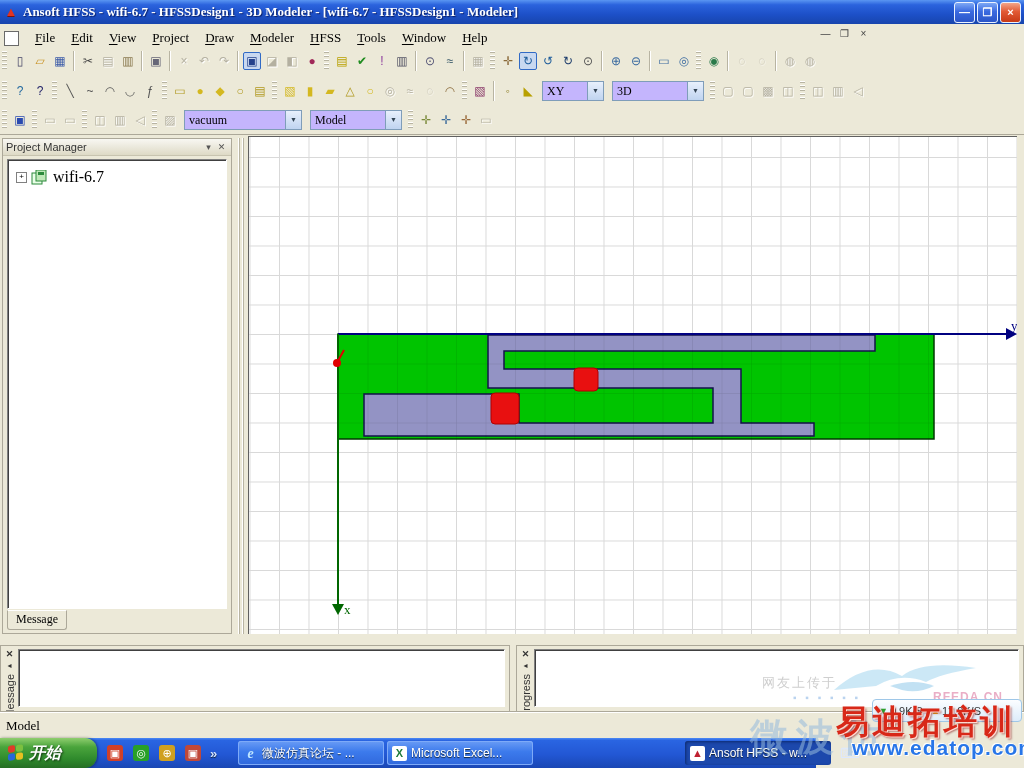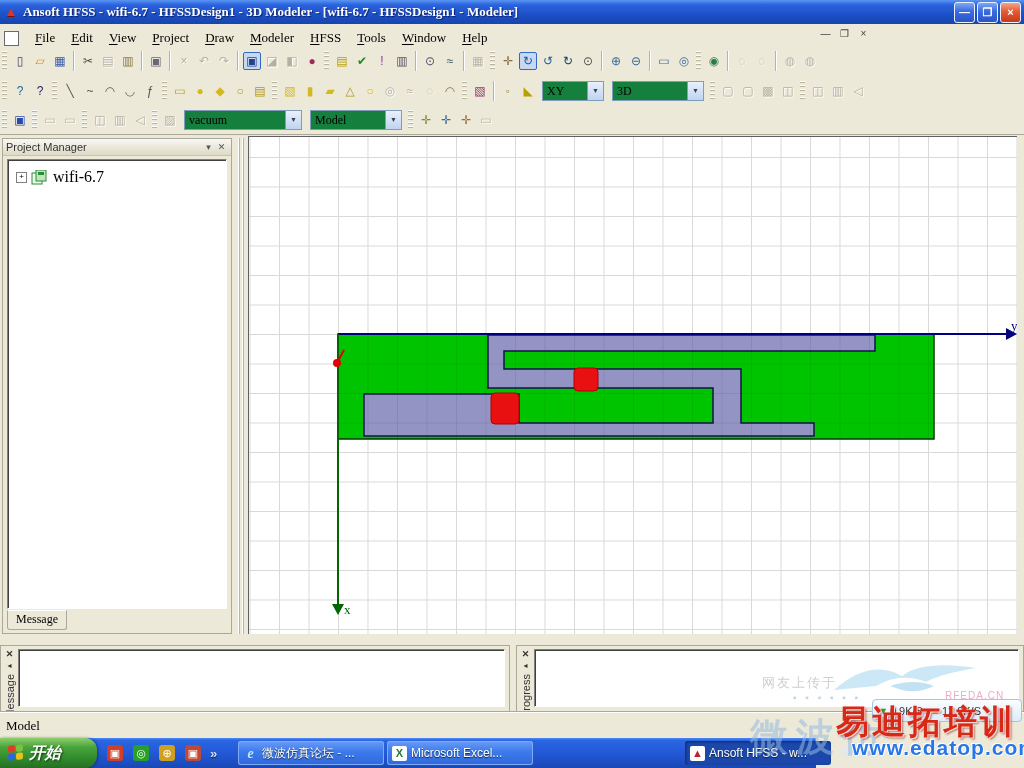--- a/index.html
+++ b/index.html
@@ -36,21 +36,21 @@
   #tbrow1{top:46px;height:30px;}
   #tbrow2{top:76px;height:30px;}
   #tbrow3{top:106px;height:28px;border-bottom:1px solid #aca899;}
   .tb-grip{width:5px;height:20px;margin:0 3px 0 2px;
     background:repeating-linear-gradient(180deg,#fff 0 1px,#b8b4a2 1px 2px,transparent 2px 4px);}
   .tb-sep{width:1px;height:20px;background:#b8b4a2;border-right:1px solid #fff;margin:0 3px;}
   .tb-icon{width:18px;height:18px;margin:0 1px;font-size:12px;line-height:17px;text-align:center;
     border:1px solid transparent;border-radius:2px;box-sizing:border-box;color:#445;}
   .tb-icon.dis{color:#b4b0a0 !important;text-shadow:1px 1px 0 #fff;}
   .tb-icon.prs{border:1px solid #316ac5;background:#c8d8f0;}
-  .tb-dd{height:20px;background:#15803d;border:1px solid #7f9db9;display:inline-flex;
+  .tb-dd{height:20px;background:#c4b5fd;border:1px solid #7f9db9;display:inline-flex;
     align-items:center;justify-content:space-between;margin:0 4px;box-sizing:border-box;}
   .tb-dd-v{font-family:"Liberation Serif",serif;font-size:12px;padding-left:4px;color:#000;}
   .tb-dd-a{width:15px;height:18px;background:linear-gradient(180deg,#e8f0fc,#c0d4f0);
     border-left:1px solid #7f9db9;color:#345;font-size:7px;line-height:18px;text-align:center;}
 
   
   #pm{position:absolute;left:2px;top:138px;width:230px;height:496px;background:#ece9d8;
     border:1px solid #aca899;box-sizing:border-box;}
   #pm-title{height:16px;background:linear-gradient(180deg,#f8f7f2,#dedac6);border-bottom:1px solid #c8c4b0;
     font-size:11px;color:#333;display:flex;align-items:center;padding:0 3px;}
@@ -128,21 +128,21 @@
   .ti-folder::before{content:"";position:absolute;left:-1px;top:-4px;width:7px;height:3px;
     background:#f6cb5a;border:1px solid #b8902c;border-bottom:none;border-radius:1px 1px 0 0;}
   .ti-ansoft{background:#fff;border-radius:2px;color:#c02030;font-size:11px;line-height:15px;}
   #kbd-icon{position:absolute;left:840px;top:7px;color:#dce8ff;font-size:14px;}
 
   
   .wm{position:absolute;z-index:60;pointer-events:none;}
   #wm-upload{left:762px;top:674px;color:#cfcfcf;font-size:13px;letter-spacing:2px;}
   #wm-squares{left:793px;top:692px;color:rgba(130,175,225,.55);font-size:10px;letter-spacing:3px;}
   #wm-bird{left:830px;top:656px;}
-  #wm-rfeda{left:933px;top:690px;color:#eaaec6;font-size:10px;font-weight:normal;letter-spacing:1px;margin-left:12px;}
+  #wm-rfeda{left:933px;top:690px;color:#eaaec6;font-size:12px;font-weight:bold;letter-spacing:1px;}
   #wm-speed{left:872px;top:699px;width:148px;height:21px;border:1px solid #9ec7e8;border-radius:4px;
     background:linear-gradient(180deg,#fbfdff,#ddecfa);display:flex;align-items:center;
     font-size:11px;color:#333;}
   #wm-speed .dn{color:#2ca02c;font-size:9px;margin:0 2px 0 6px;}
   #wm-speed .up{color:#e8a020;font-size:9px;margin:0 2px 0 8px;}
   #wm-ghost{left:750px;top:712px;color:rgba(150,185,220,.55);font-size:38px;letter-spacing:8px;
     font-weight:bold;}
   #wm-brand{left:836px;top:700px;font-size:33px;font-weight:bold;color:#d82818;letter-spacing:3px;
     text-shadow:1px 1px 0 #ffd9d0,2px 2px 2px rgba(120,0,0,.5);}
   #wm-url{left:852px;top:736px;font-size:21px;font-weight:bold;color:#2876e8;letter-spacing:1px;

